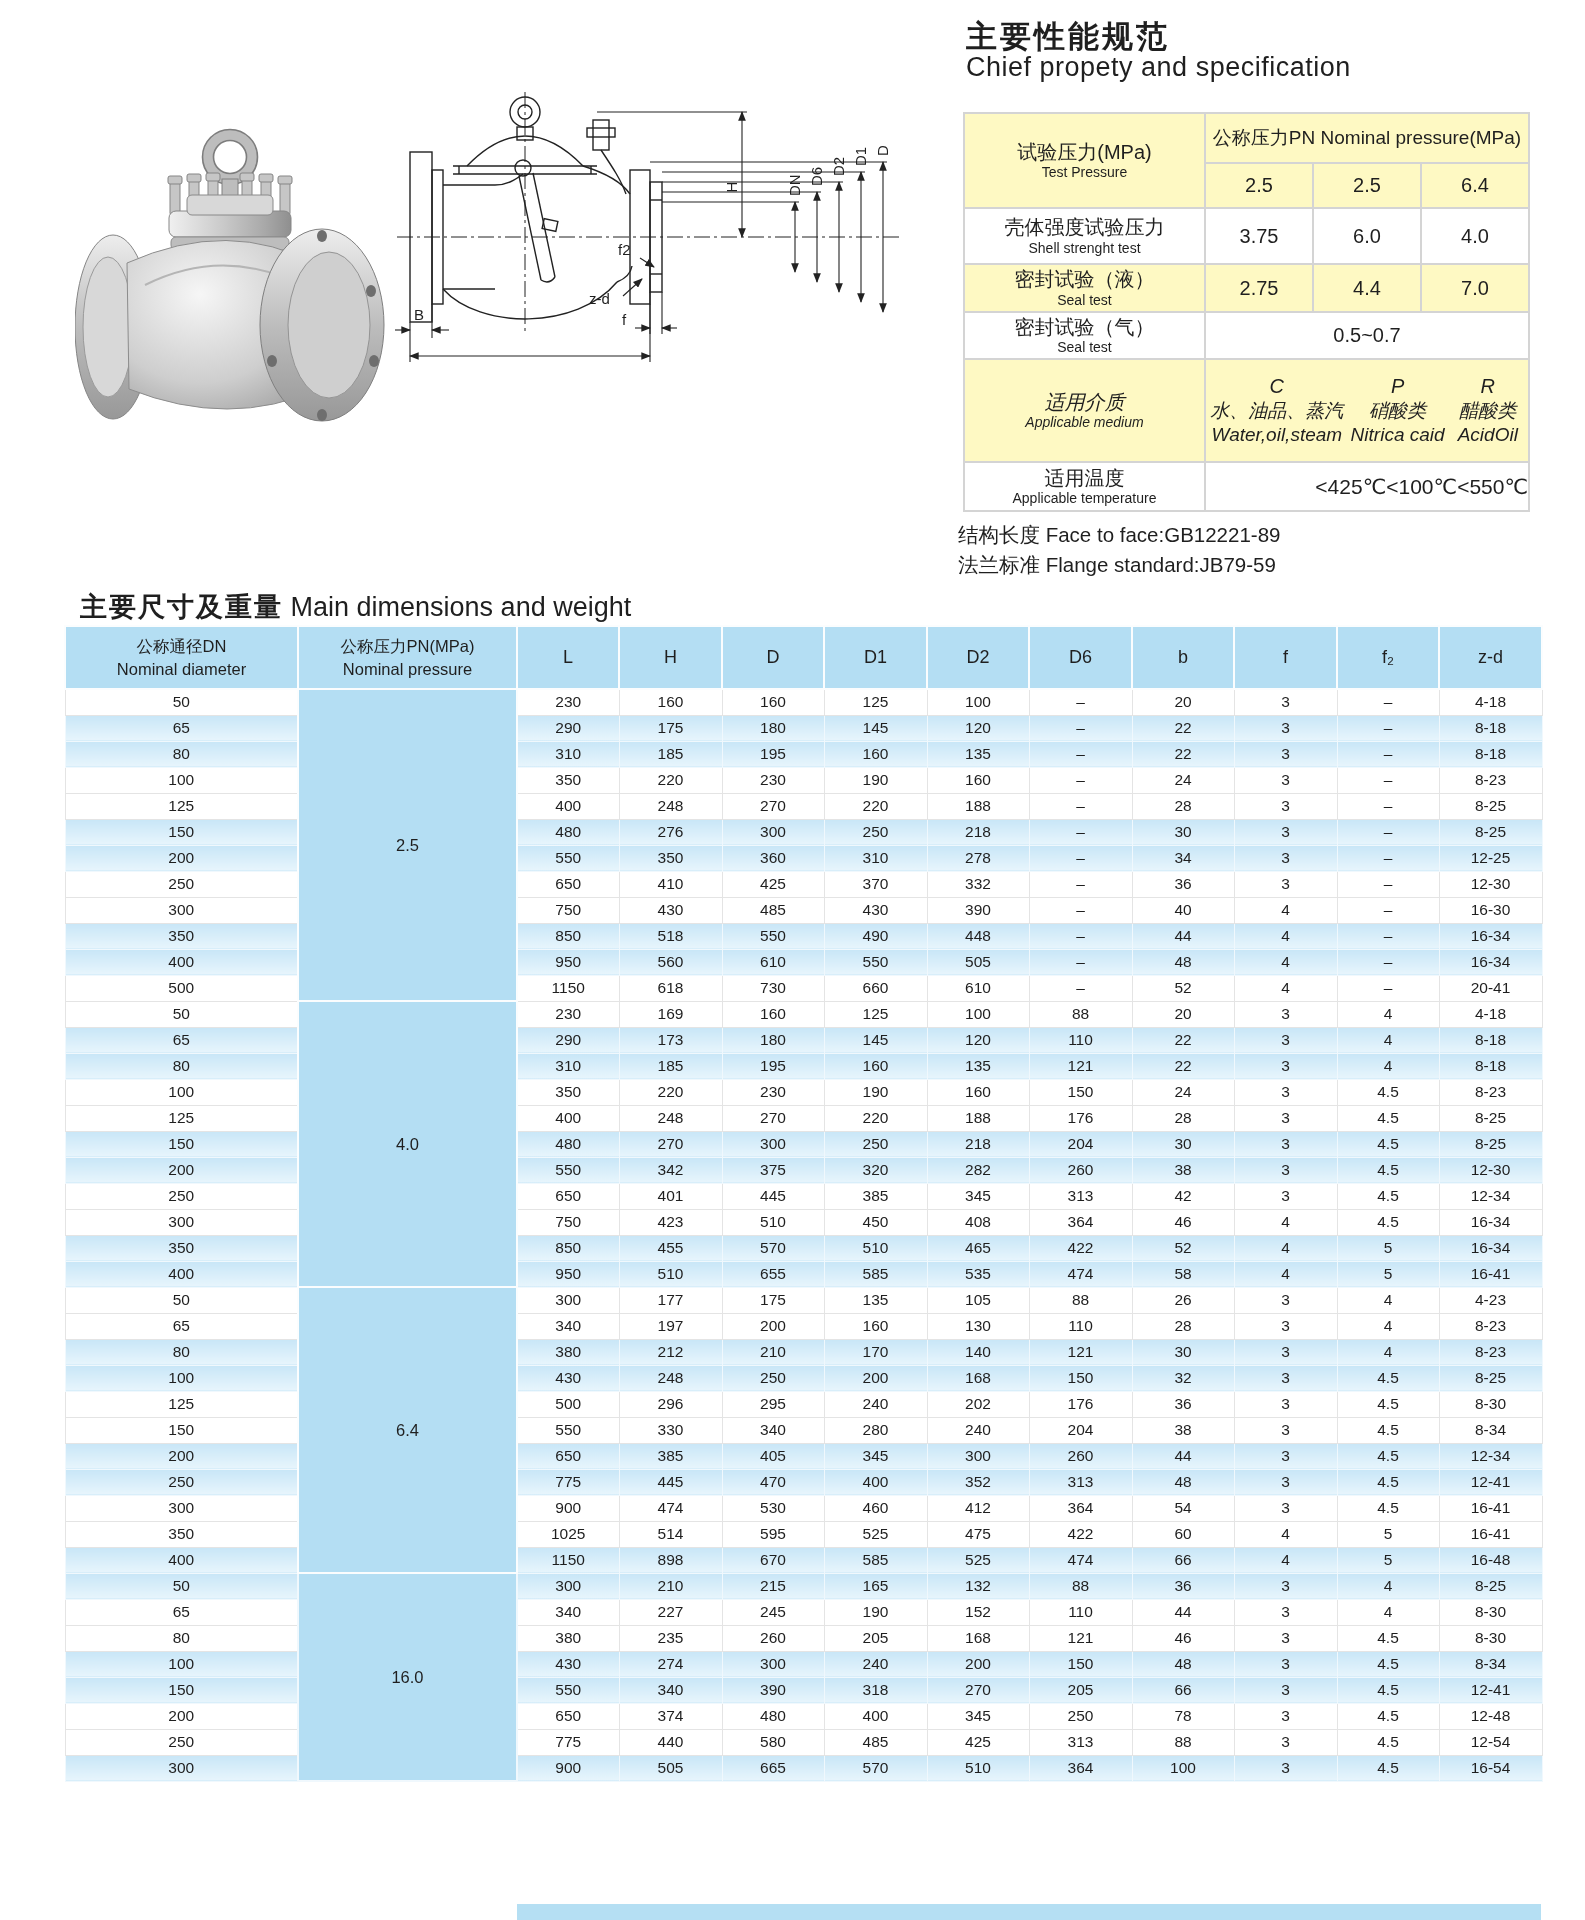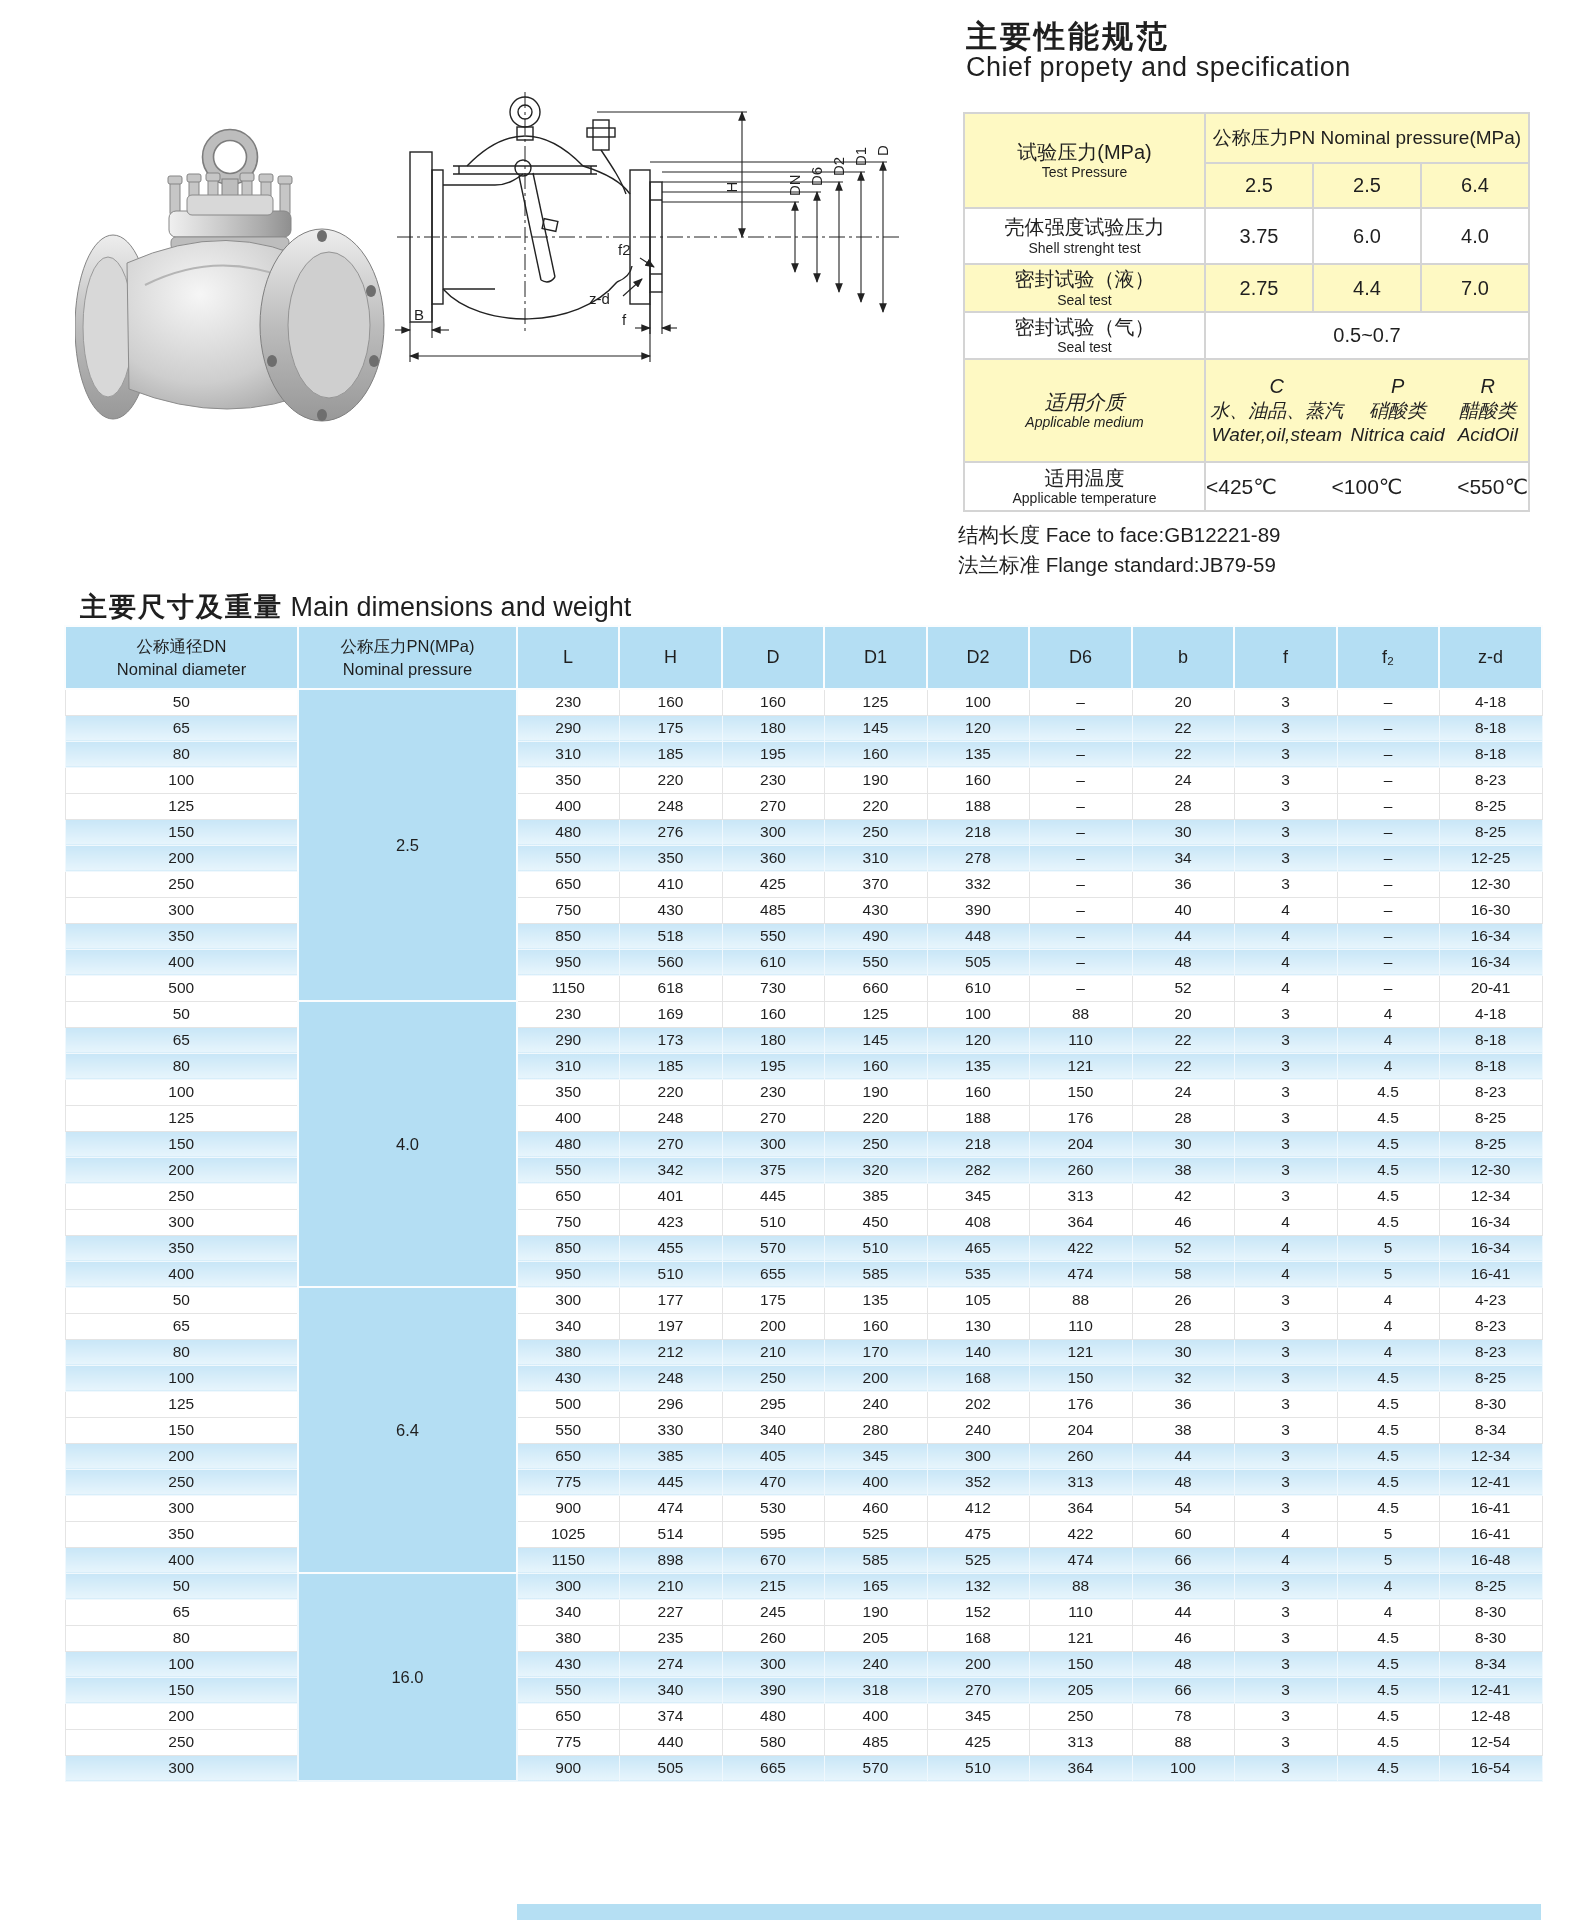--- a/index.html
+++ b/index.html
@@ -33,21 +33,21 @@
   .r-liq{height:48px;}
   .r-gas{height:47px;padding-left:20px;}
   .r-med{height:103px;font-style:italic;}
   .r-temp{height:49px;}
   .med-flex{display:flex;width:100%;}
   .med-col{text-align:center;font-size:19px;line-height:1.25;}
   .med-col .code{font-size:20px;}
   .med-c1{width:44%;}
   .med-c2{width:31%;}
   .med-c3{width:25%;}
-  .temp-flex{display:flex;justify-content:space-between;font-size:21px;}
+  .temp-flex{display:flex;justify-content:flex-end;font-size:21px;}
 
   .notes{left:958px;top:520px;font-size:20.5px;line-height:30px;}
 
   
   .dims-table{left:64px;top:625px;width:1477px;}
   .dims-table th{
     background:#b4def3;border:2px solid #fbfdfe;font-weight:normal;
     text-align:center;vertical-align:middle;padding:0;
   }
   .dims-table thead tr{height:63px;}

